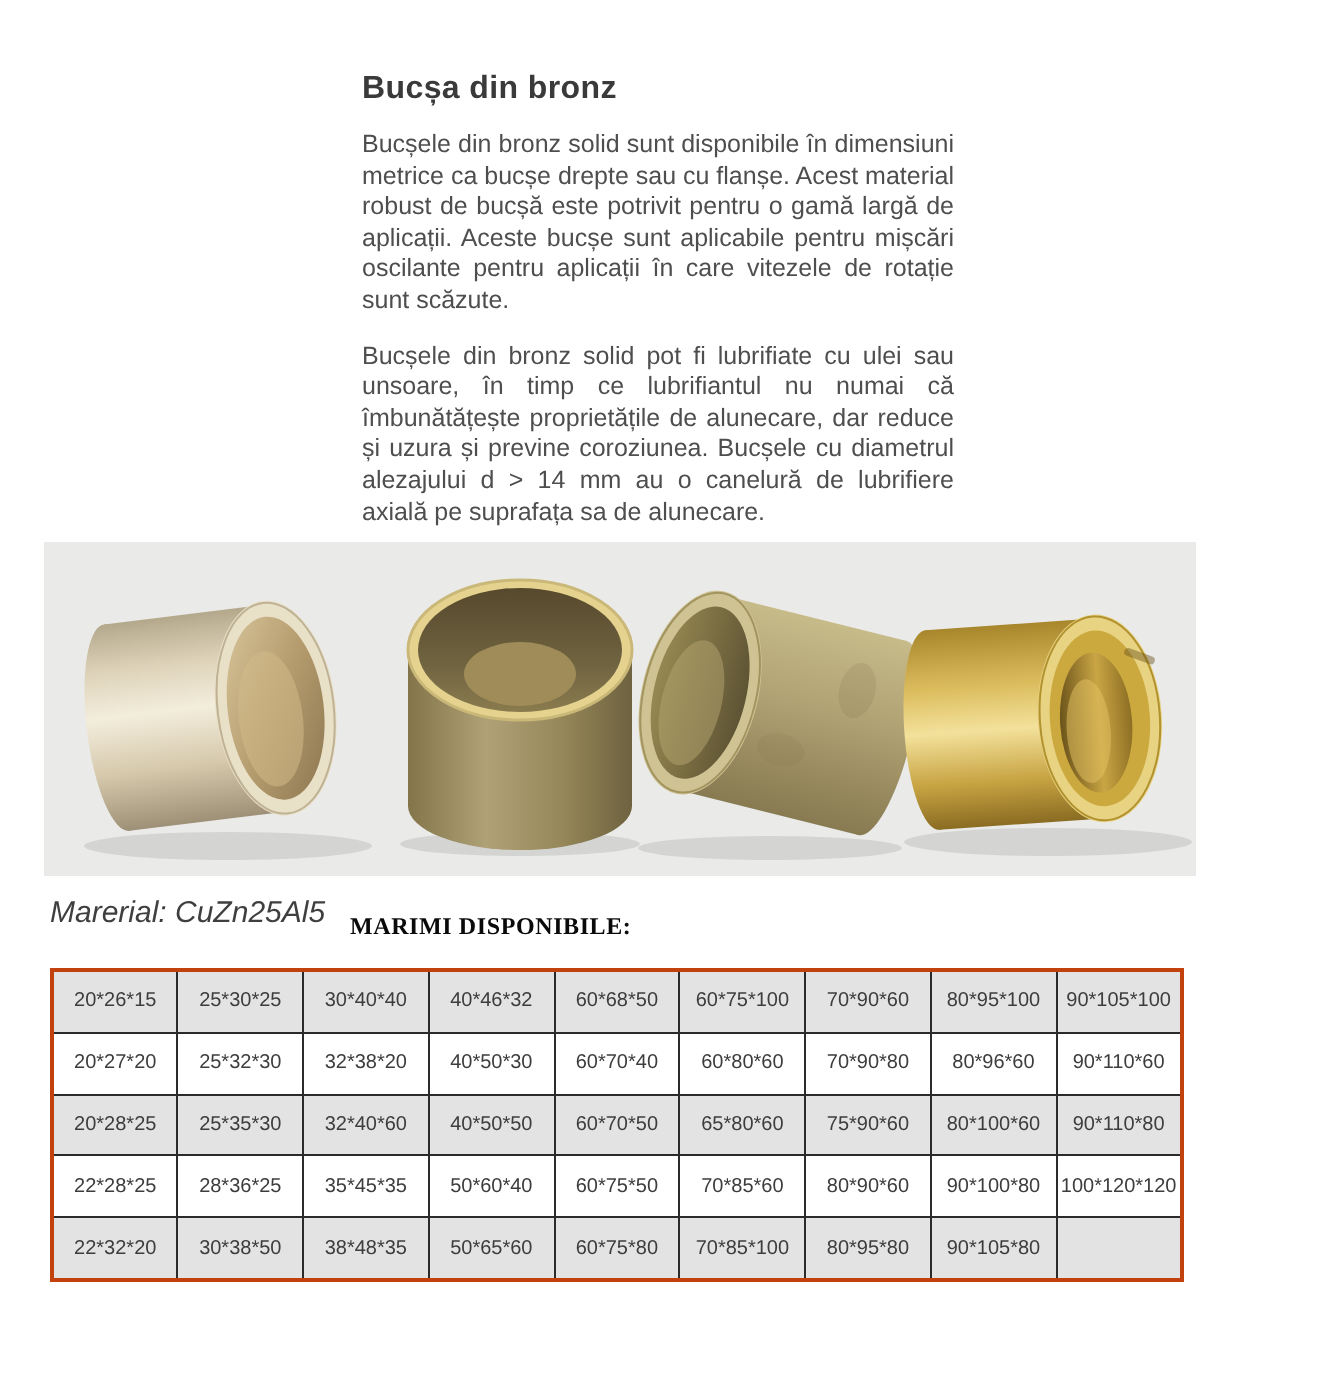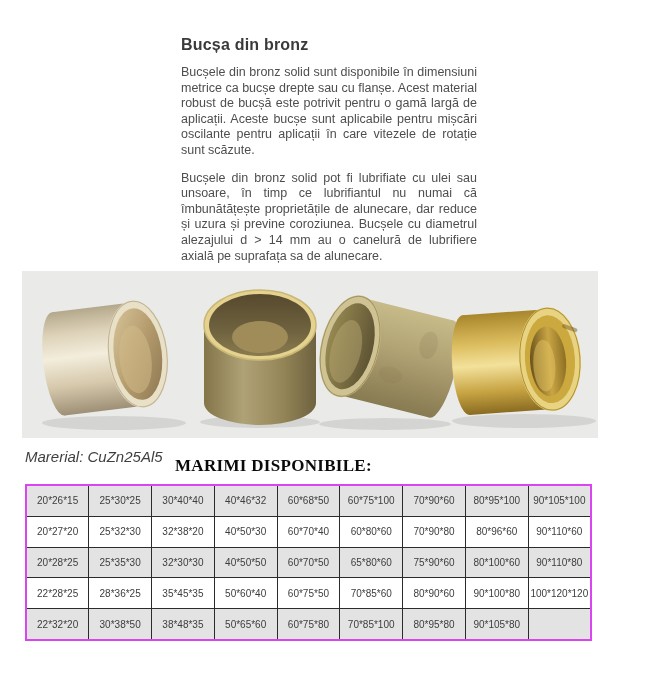--- a/index.html
+++ b/index.html
@@ -28,29 +28,29 @@
     position:absolute;left:22px;top:271px;width:576px;height:167px;margin:0;
   }
   
   .material-caption{
     position:absolute;left:25px;top:448px;
     font-style:italic;font-size:15px;color:#3f3f3f;
   }
   .sizes-heading{
     position:absolute;left:175px;top:456px;margin:0;
     font-family:"Liberation Serif", serif;
-    font-size:17px;font-weight:700;color:#0a0a0a;letter-spacing:.3px;
+    font-size:12px;font-weight:700;color:#0a0a0a;letter-spacing:.3px;
   }
   
   .sizes-table{
     position:absolute;left:25px;top:484px;
     width:567px;height:157px;
     border-collapse:collapse;
     table-layout:fixed;
-    border:2px solid #d946ef;
+    border:2px solid #c2410c;
   }
   .sizes-table td{
     border:1.5px solid #2b2b2b;
     font-size:10px;color:#3d3d3d;
     text-align:center;vertical-align:middle;
     padding:0;height:19px;
     background:#ffffff;
     overflow:hidden;white-space:nowrap;
   }
   .sizes-table tr:nth-child(odd) td{background:#e3e3e3;}
@@ -187,21 +187,21 @@
           <td>40*50*30</td>
           <td>60*70*40</td>
           <td>60*80*60</td>
           <td>70*90*80</td>
           <td>80*96*60</td>
           <td>90*110*60</td>
         </tr>
         <tr>
           <td>20*28*25</td>
           <td>25*35*30</td>
-          <td>32*30*30</td>
+          <td>32*40*60</td>
           <td>40*50*50</td>
           <td>60*70*50</td>
           <td>65*80*60</td>
           <td>75*90*60</td>
           <td>80*100*60</td>
           <td>90*110*80</td>
         </tr>
         <tr>
           <td>22*28*25</td>
           <td>28*36*25</td>

